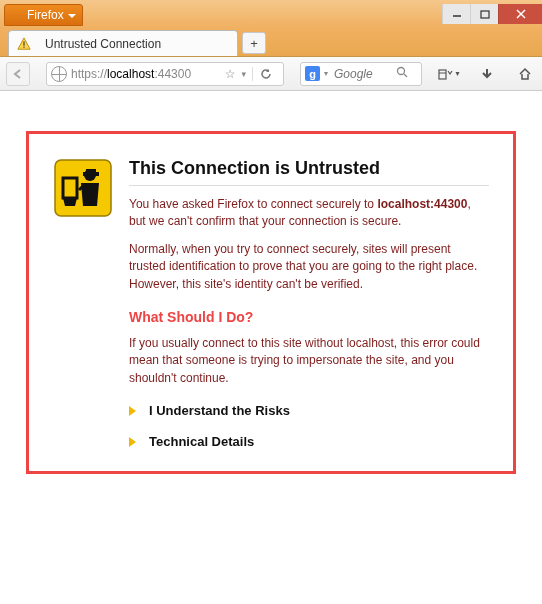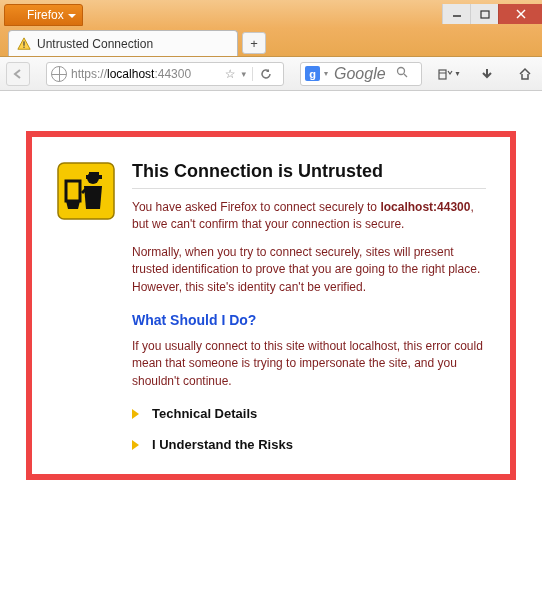--- a/index.html
+++ b/index.html
@@ -65,21 +65,21 @@
   }
   .tab {
     background: #fbfbfb;
     border: 1px solid #b9b9b9;
     border-bottom: none;
     border-radius: 4px 4px 0 0;
     height: 26px;
     padding: 0 18px 0 8px;
     display: flex;
     align-items: center;
-    gap: 6px;
+    gap: 14px;
     font-size: 12px;
     color: #333;
     min-width: 230px;
     cursor: pointer;
   }
   .tab-alert {
     width: 14px; height: 14px;
     display: flex; align-items: center; justify-content: center;
   }
   .newtab-btn {
@@ -164,36 +164,36 @@
     font-weight: bold;
     font-size: 11px;
     display: flex; align-items: center; justify-content: center;
     border-radius: 2px;
   }
   .searchbox input {
     border: none; outline: none;
     width: 60px;
     font-style: italic;
     color: #888;
-    font-size: 16px;
+    font-size: 12px;
     background: transparent;
   }
   .search-go { color: #888; cursor: pointer; }
   .tb-btn {
     width: 22px; height: 22px;
     display: flex; align-items: center; justify-content: center;
     color: #555;
     cursor: pointer;
   }
   .content {
     padding: 40px 26px 26px 26px;
     background: #fff;
   }
   .alert-panel {
-    border: 6px solid #ef4444;
+    border: 3px solid #ef4444;
     padding: 24px 24px 22px 24px;
     display: flex;
     gap: 16px;
     align-items: flex-start;
   }
   .alert-icon {
     width: 60px; height: 60px;
     flex-shrink: 0;
   }
   .alert-icon svg { width: 60px; height: 60px; }
@@ -209,21 +209,21 @@
   .para {
     font-size: 12px;
     line-height: 1.45;
     color: #7f1d1d;
     margin: 10px 0;
   }
   .h2 {
     font-size: 14px;
     font-weight: bold;
     margin: 16px 0 6px 0;
-    color: #1d4ed8;
+    color: #ef4444;
   }
   .action-btn {
     background: linear-gradient(#f6f6f6, #e6e6e6);
     border: 1px solid #aaa;
     padding: 3px 10px;
     font-size: 12px;
     cursor: pointer;
     margin-top: 4px;
   }
   .expander {
@@ -353,21 +353,21 @@
     <div class="alert-body">
       <div class="h1">This Connection is Untrusted</div>
       <div class="para">
         <span>You have asked Firefox to connect securely to </span><b>localhost:44300</b><span>, but we can't confirm that your connection is secure.</span>
       </div>
       <div class="para">Normally, when you try to connect securely, sites will present trusted identification to prove that you are going to the right place. However, this site's identity can't be verified.</div>
       <div class="h2">What Should I Do?</div>
       <div class="para">If you usually connect to this site without localhost, this error could mean that someone is trying to impersonate the site, and you shouldn't continue.</div>
       <div class="expander">
         <span class="exp-arrow"></span>
-        <span>Technical Details</span>
+        <span>I Understand the Risks</span>
       </div>
       <div class="expander">
         <span class="exp-arrow"></span>
-        <span>I Understand the Risks</span>
+        <span>Technical Details</span>
       </div>
     </div>
   </div>
 </div>
 
 </body></html>

